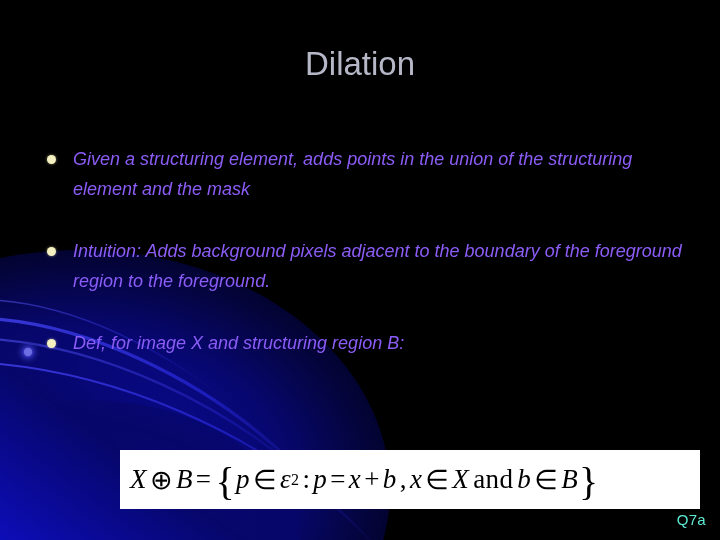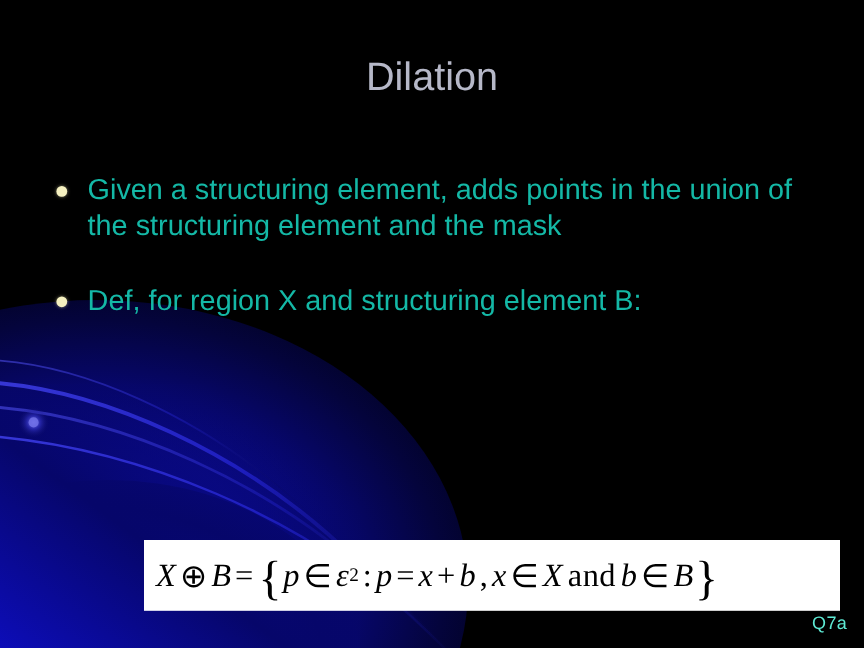--- a/index.html
+++ b/index.html
@@ -74,24 +74,25 @@
   #body {
     position: absolute;
     left: 40px;
     top: 144px;
     width: 650px;
   }
   .bullet-row {
     position: relative;
     display: block;
     padding-left: 33px;
-    color: #14b8a6;
-    font-size: 24px;
+    color: #8b5cf6;
+    font-size: 18px;
     line-height: 30px;
     margin-bottom: 32px;
+    font-style: italic;
   }
   .bullet-dot {
     position: absolute;
     left: 7px;
     top: 11px;
     width: 9px;
     height: 9px;
     border-radius: 50%;
     background: #f5f0c0;
     box-shadow: 0 0 3px rgba(245,240,192,0.55);
@@ -190,24 +191,28 @@
 
   <div id="title">Dilation</div>
 
   <div id="body">
 
     <div class="bullet-row">
       <span class="bullet-dot"></span>
       <span class="bullet-text">Given a structuring element, adds points in the union of the structuring element and the mask</span>
     </div>
 
-
     <div class="bullet-row">
       <span class="bullet-dot"></span>
-      <span class="bullet-text">Def, for region X and structuring element B:</span>
+      <span class="bullet-text">Intuition: Adds background pixels adjacent to the boundary of the foreground region to the foreground.</span>
+    </div>
+
+    <div class="bullet-row">
+      <span class="bullet-dot"></span>
+      <span class="bullet-text">Def, for image X and structuring region B:</span>
     </div>
 
   </div>
 
   <div id="formula-card">
     <div id="formula">
       <span class="mi">X</span>
       <span class="mo">⊕</span>
       <span class="mi">B</span>
       <span class="mo">=</span>

